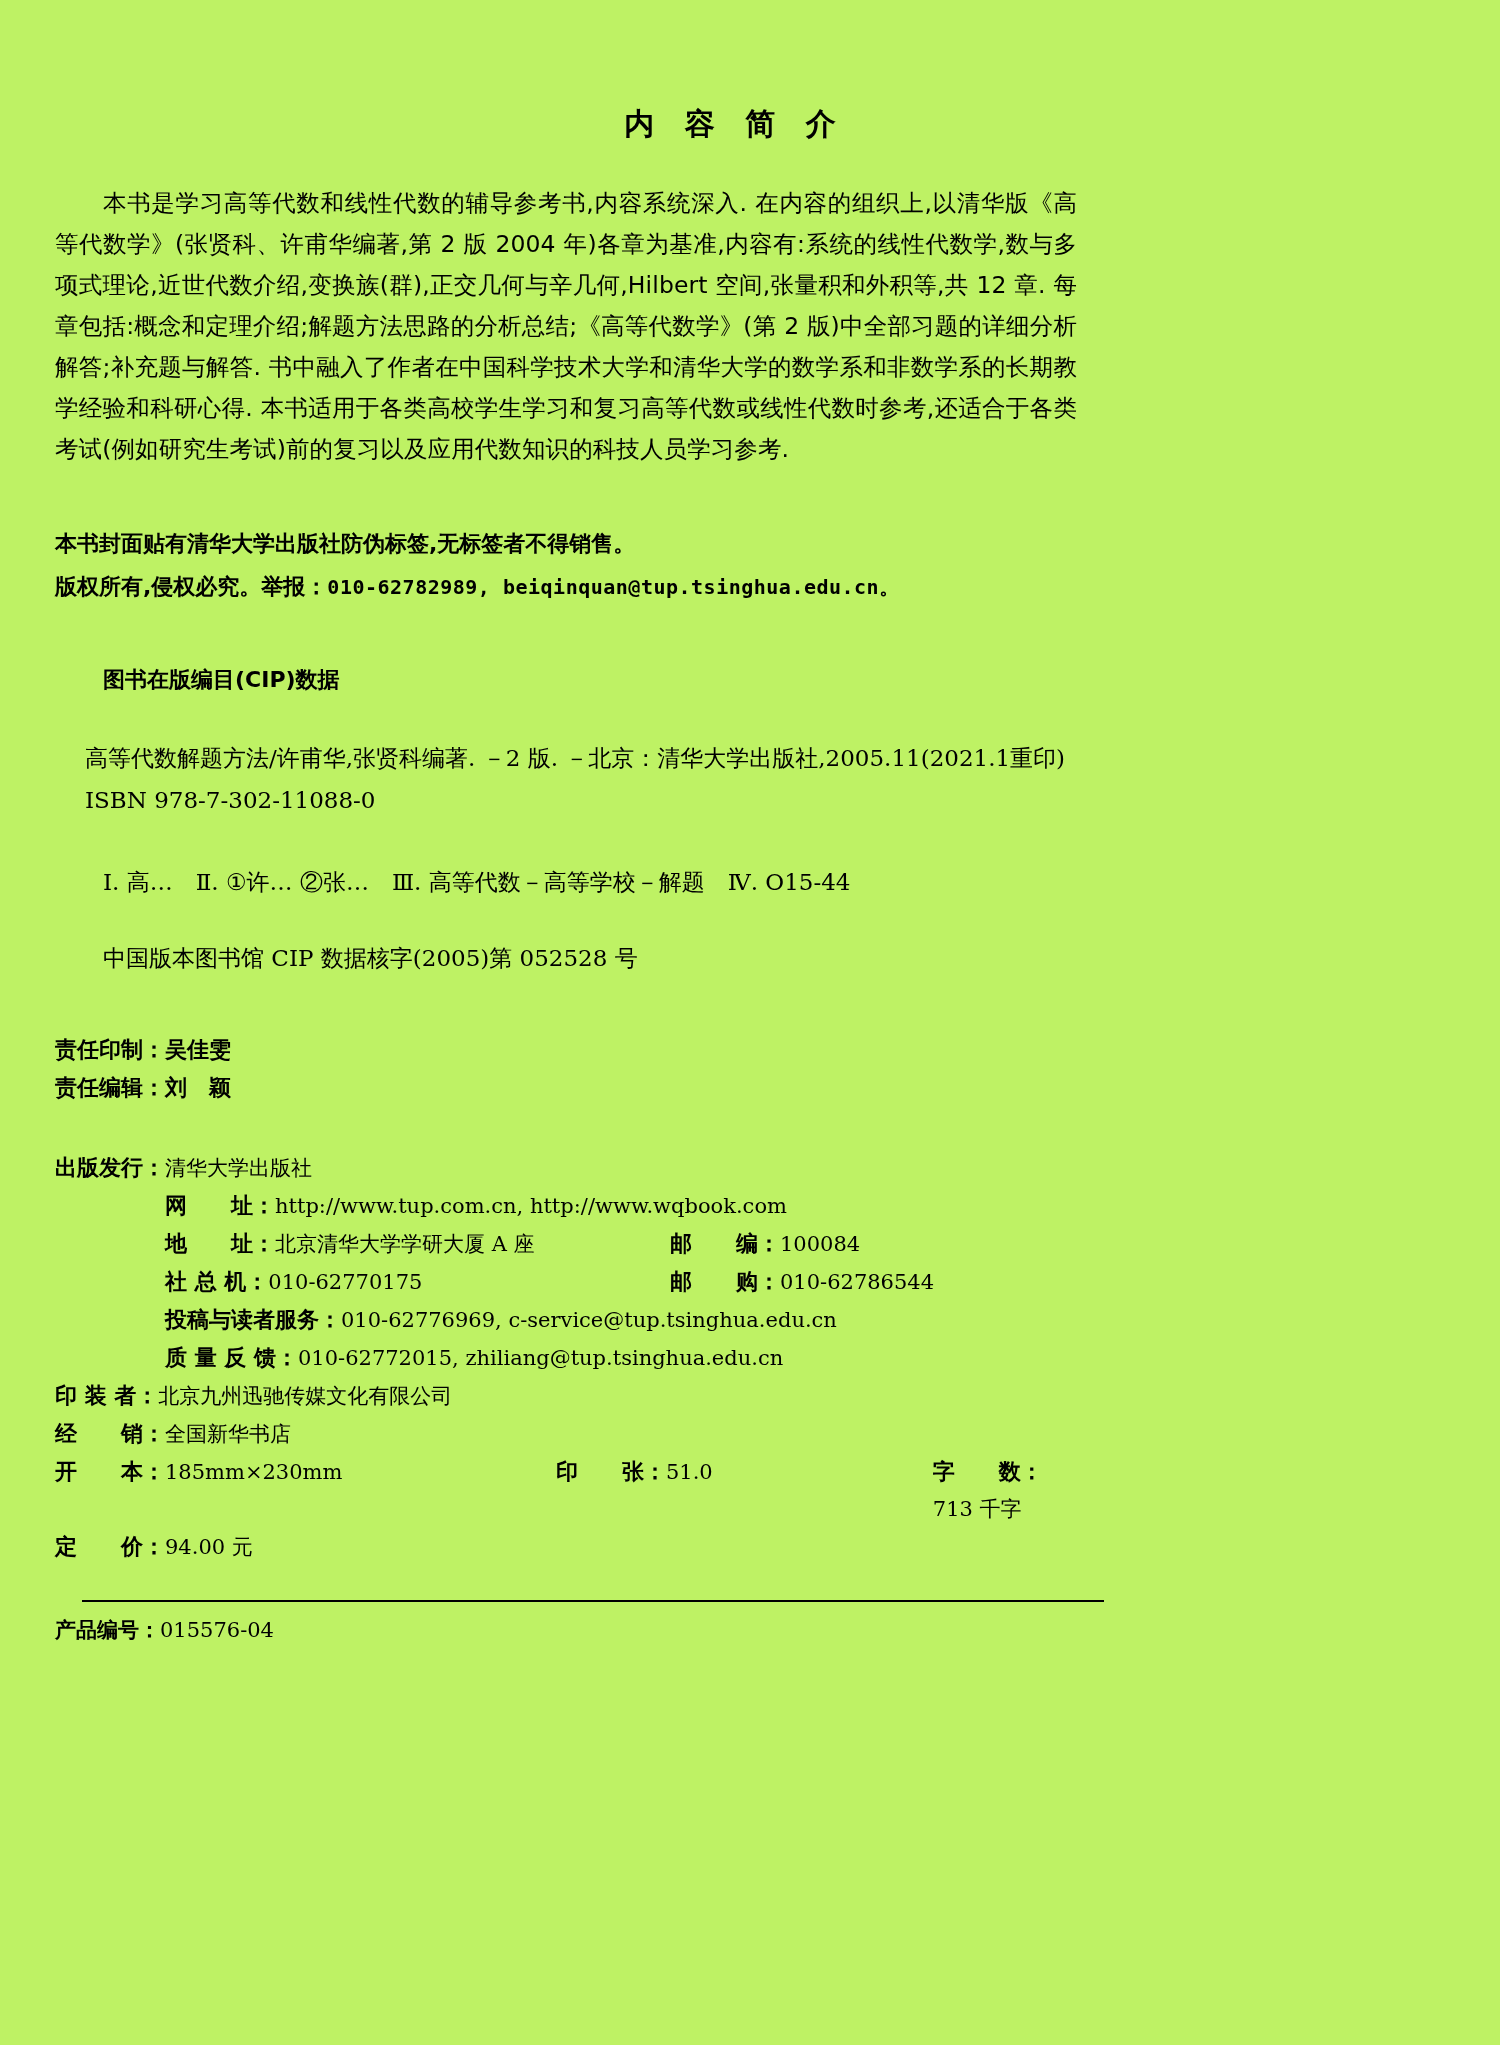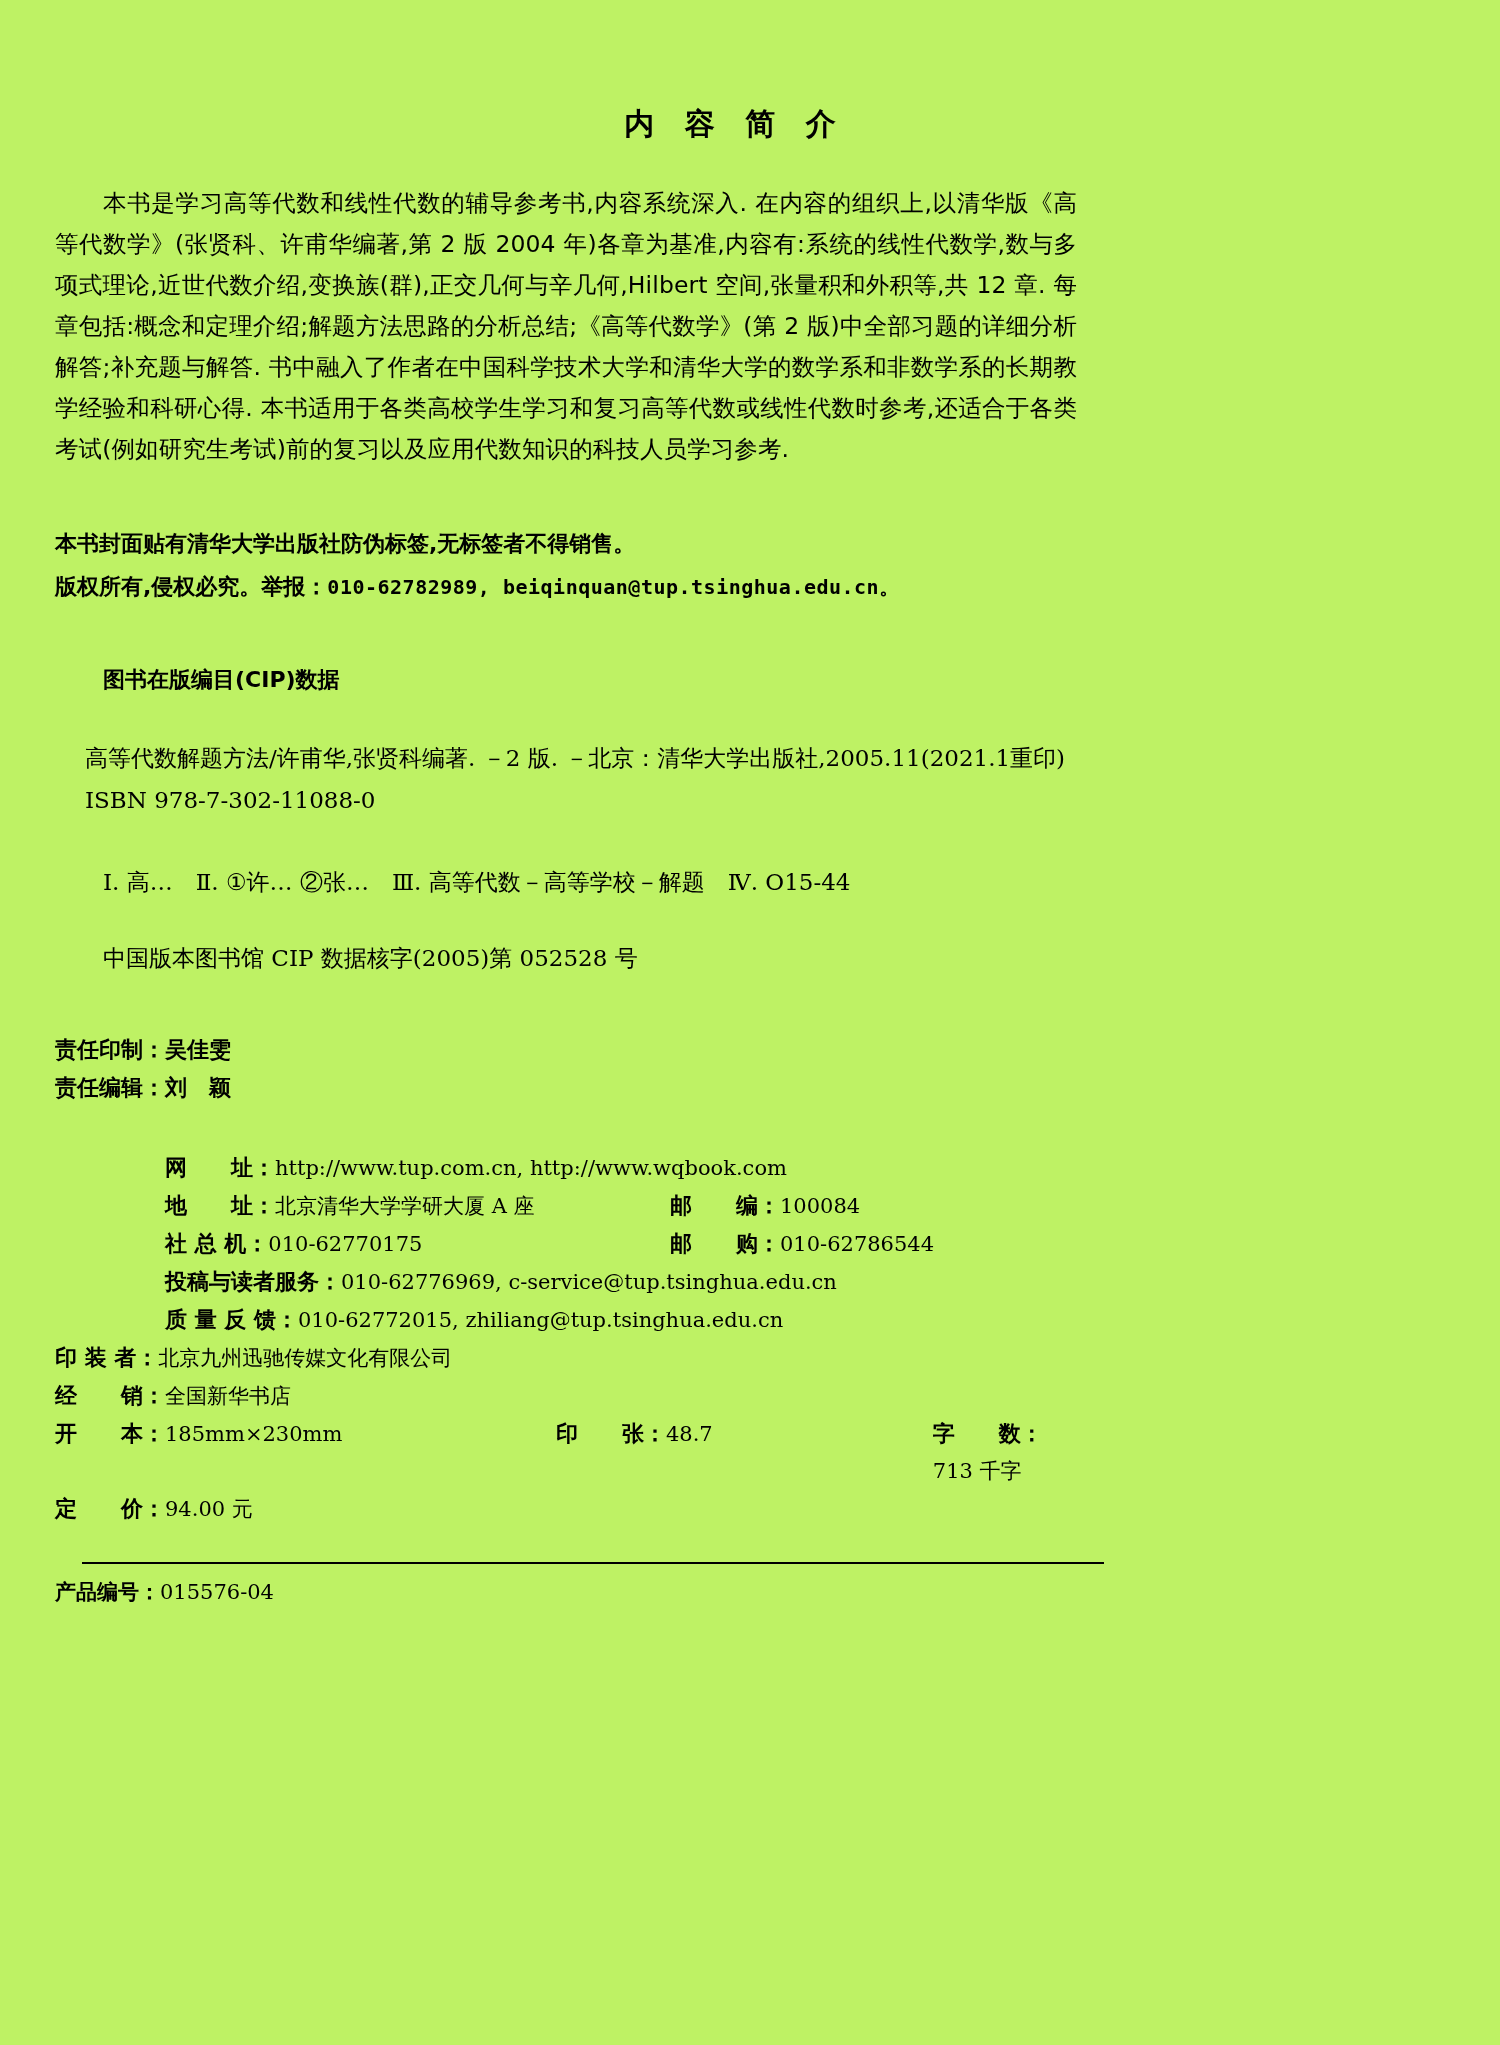--- a/index.html
+++ b/index.html
@@ -190,20 +190,24 @@
       <div class="credit-row">
         <span>责任印制：</span><span>吴佳雯</span>
       </div>
       <div class="credit-row">
         <span>责任编辑：</span><span>刘　颖</span>
       </div>
     </div>
 
     <div class="pub">
 
+      <div class="pub-row">
+        <span class="lbl">出版发行：</span>
+          <span class="val">清华大学出版社</span>
+      </div>
 
       <div class="pub-row indent-2">
         <span class="lbl">网　　址：</span>
           <span class="val">http://www.tup.com.cn, http://www.wqbook.com</span>
       </div>
 
       <div class="pub-row indent-2">
         <span class="col-a">
           <span class="lbl">地　　址：</span><span class="val">北京清华大学学研大厦 A 座</span>
         </span>
@@ -239,21 +243,21 @@
       <div class="pub-row">
         <span class="lbl">经　　销：</span>
           <span class="val">全国新华书店</span>
       </div>
 
       <div class="pub-row">
         <span class="col-a">
           <span class="lbl">开　　本：</span><span class="val">185mm×230mm</span>
         </span>
         <span class="col-b">
-          <span class="lbl">印　　张：</span><span class="val">48.7</span>
+          <span class="lbl">印　　张：</span><span class="val">51.0</span>
         </span>
         <span>
           <span class="lbl">字　　数：</span><span class="val">713 千字</span>
         </span>
       </div>
 
 
       <div class="pub-row">
         <span class="lbl">定　　价：</span>
           <span class="val">94.00 元</span>

